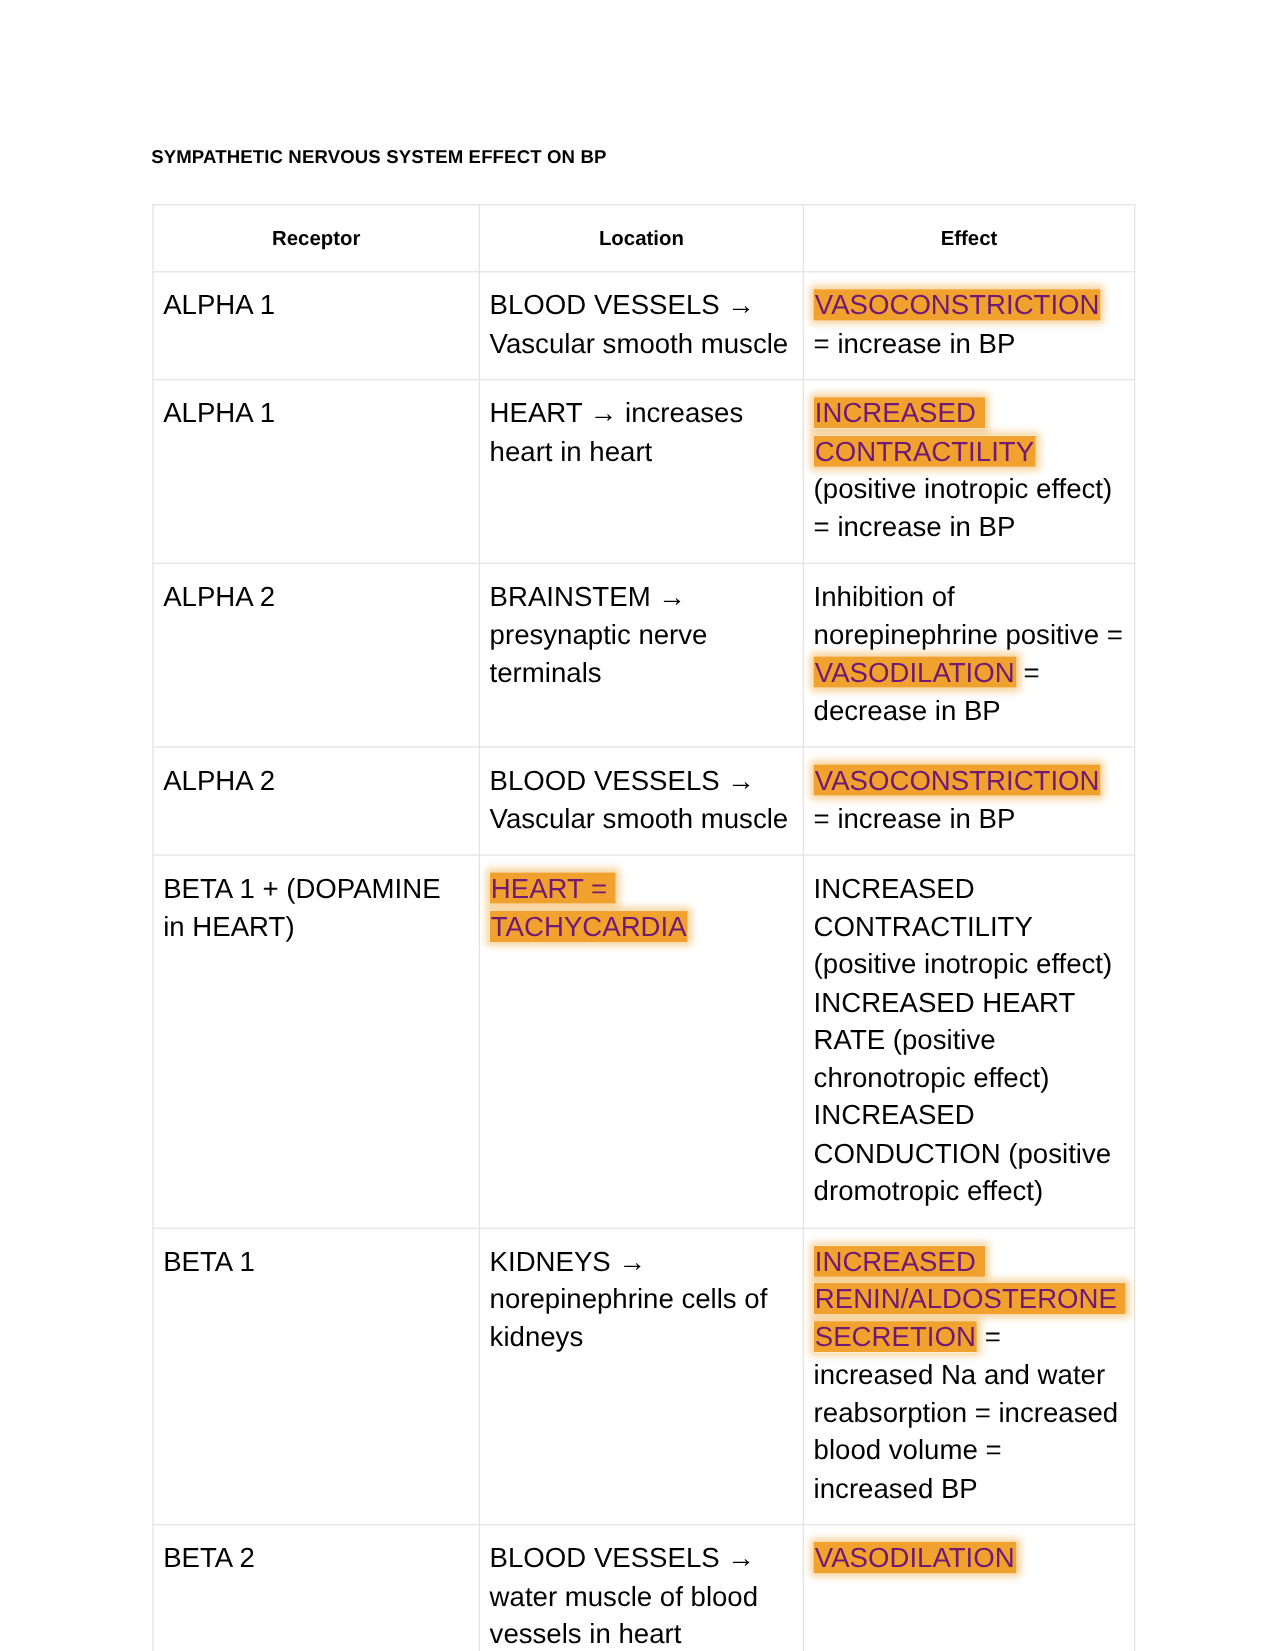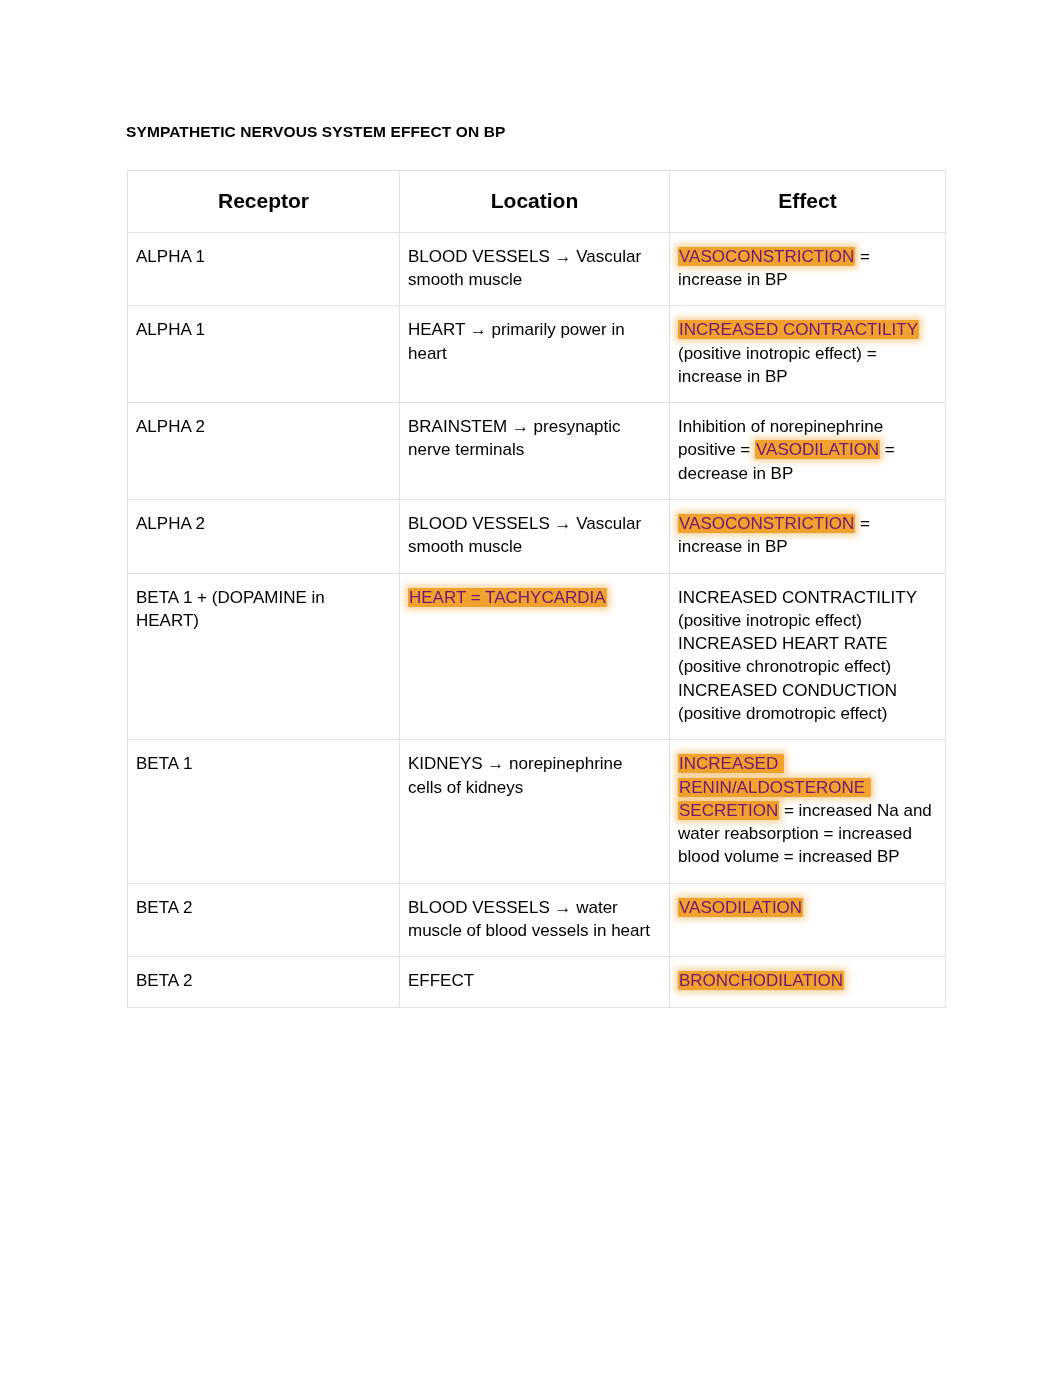--- a/index.html
+++ b/index.html
@@ -43,28 +43,28 @@
     background: #ffffff;
   }
   table.sns col.c-receptor { width: 272px; }
   table.sns col.c-location { width: 270px; }
   table.sns col.c-effect   { width: 276px; }
 
   table.sns th, table.sns td {
     border: 1px solid #e2e2e2;
     vertical-align: top;
     padding: 12px 8px 14px 8px;
-    font-size: 17px;
+    font-size: 23px;
     line-height: 1.37;
     color: #000000;
   }
   table.sns thead th {
     text-align: center;
     font-weight: bold;
-    font-size: 21px;
+    font-size: 17px;
     padding-top: 16px;
     padding-bottom: 16px;
     background: #ffffff;
   }
   table.sns tbody td {
     text-align: left;
   }
   .cell-text {
     display: block;
     white-space: pre-wrap;
@@ -112,21 +112,21 @@
             </td>
             <td>
               <span class="cell-text"><mark class="hl">VASOCONSTRICTION</mark><span> = increase in BP</span></span>
             </td>
           </tr>
           <tr>
             <td>
               <span class="cell-text">ALPHA 1</span>
             </td>
             <td>
-              <span class="cell-text">HEART → primarily power in heart</span>
+              <span class="cell-text">HEART → increases heart in heart</span>
             </td>
             <td>
               <span class="cell-text"><mark class="hl">INCREASED CONTRACTILITY</mark><span> (positive inotropic effect) = increase in BP</span></span>
             </td>
           </tr>
           <tr>
             <td>
               <span class="cell-text">ALPHA 2</span>
             </td>
             <td>

